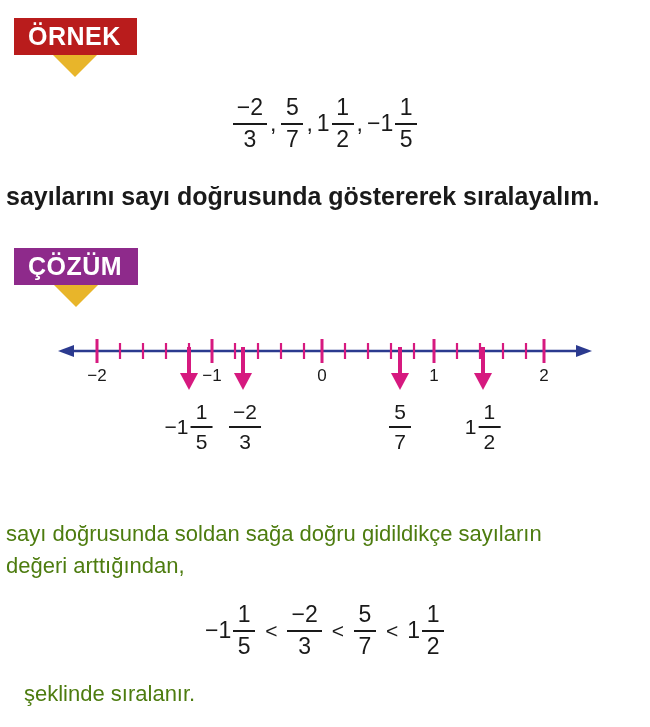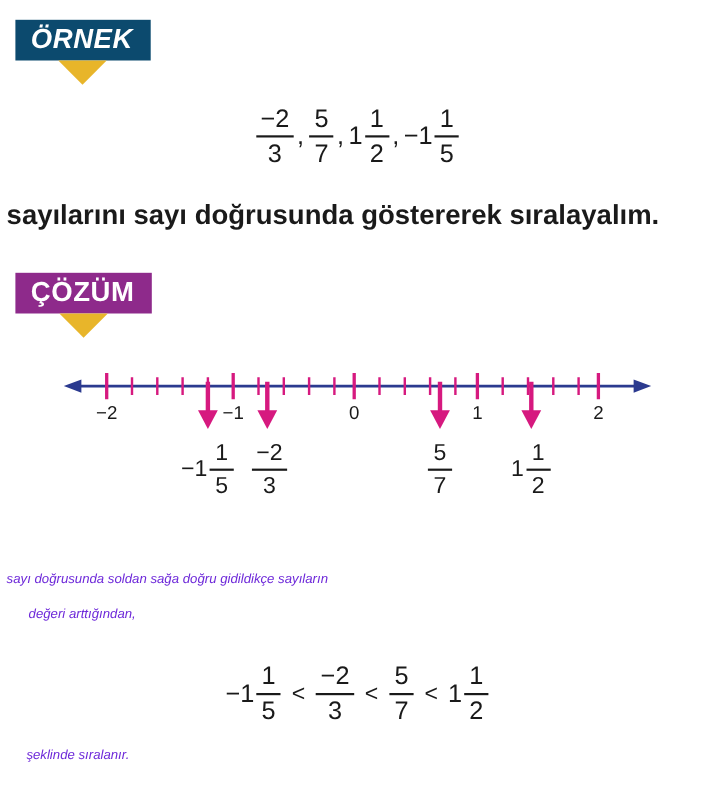--- a/index.html
+++ b/index.html
@@ -23,41 +23,40 @@
   }
   .banner {
     display: inline-block;
     padding: 5px 16px 6px 14px;
     font-size: 25px;
     font-weight: bold;
     color: #ffffff;
     letter-spacing: 0.5px;
     line-height: 1.05;
   }
-  .banner-ornek { background: #0c4a6e; font-style: italic; }
+  .banner-ornek { background: #b91c1c; }
   .banner-cozum { background: #8e2a8b; }
   .tail {
     position: absolute;
     top: 100%;
     left: 50%;
     transform: translateX(-50%);
     width: 0;
     height: 0;
     border-left: 22px solid transparent;
     border-right: 22px solid transparent;
     border-top: 22px solid #e8b52a;
   }
 
   
   .para {
     position: absolute;
-    font-size: 12px;
+    font-size: 22px;
     line-height: 1.45;
-    color: #6d28d9;
-    font-style: italic;
+    color: #4d7c0f;
   }
   .bold-line {
     position: absolute;
     font-size: 25px;
     font-weight: bold;
     color: #1a1a1a;
   }
 
   
   .mathrow {
@@ -268,21 +267,21 @@
       <span class="frac">
         <span class="num">1</span>
         <span class="bar"></span>
         <span class="den">2</span>
       </span>
     </span>
   </span>
 </div>
 
 <div class="para" style="left:6px; top:518px; width:636px; text-align:justify;">sayı doğrusunda soldan sağa doğru gidildikçe sayıların</div>
-<div class="para" style="left:6px; top:550px;margin-left:20px;">değeri arttığından,</div>
+<div class="para" style="left:6px; top:550px;">değeri arttığından,</div>
 
 <div class="mathrow" style="left:0; top:602px; width:650px;">
   <span class="mixed">
     <span class="whole">−1</span>
     <span class="frac">
       <span class="num">1</span>
       <span class="bar"></span>
       <span class="den">5</span>
     </span>
   </span>

